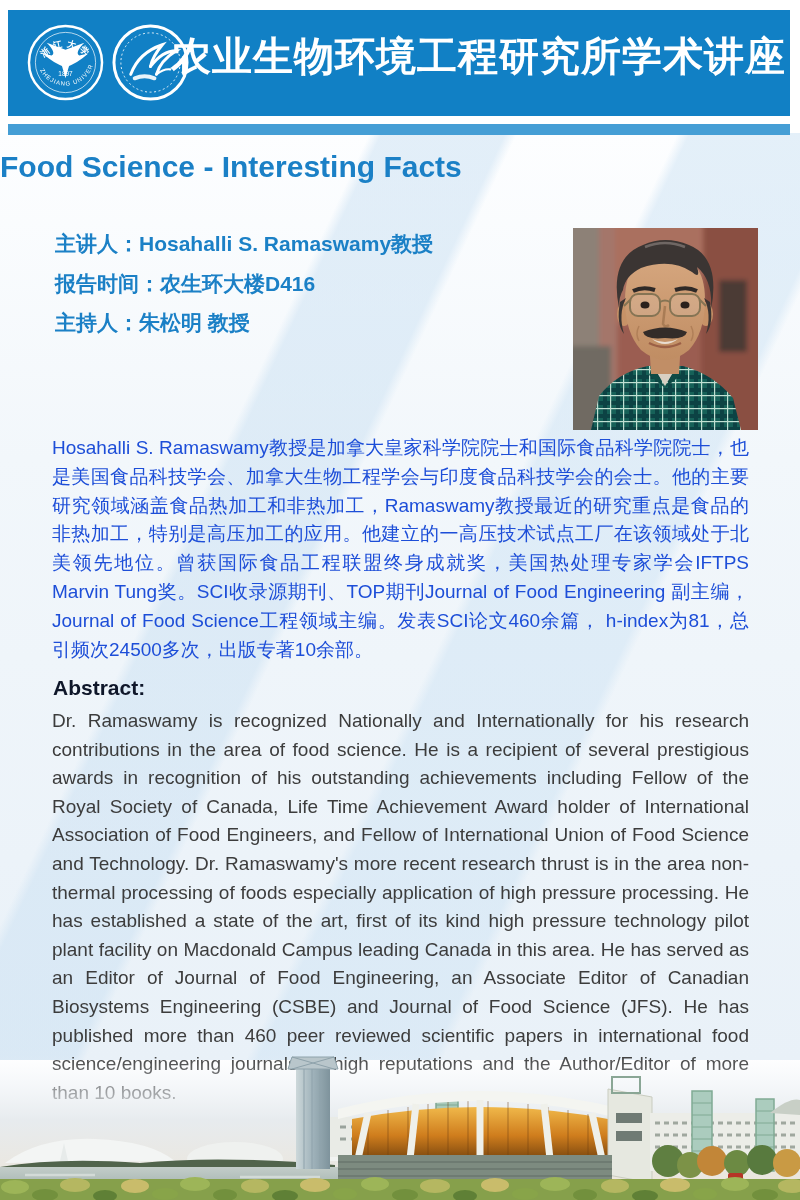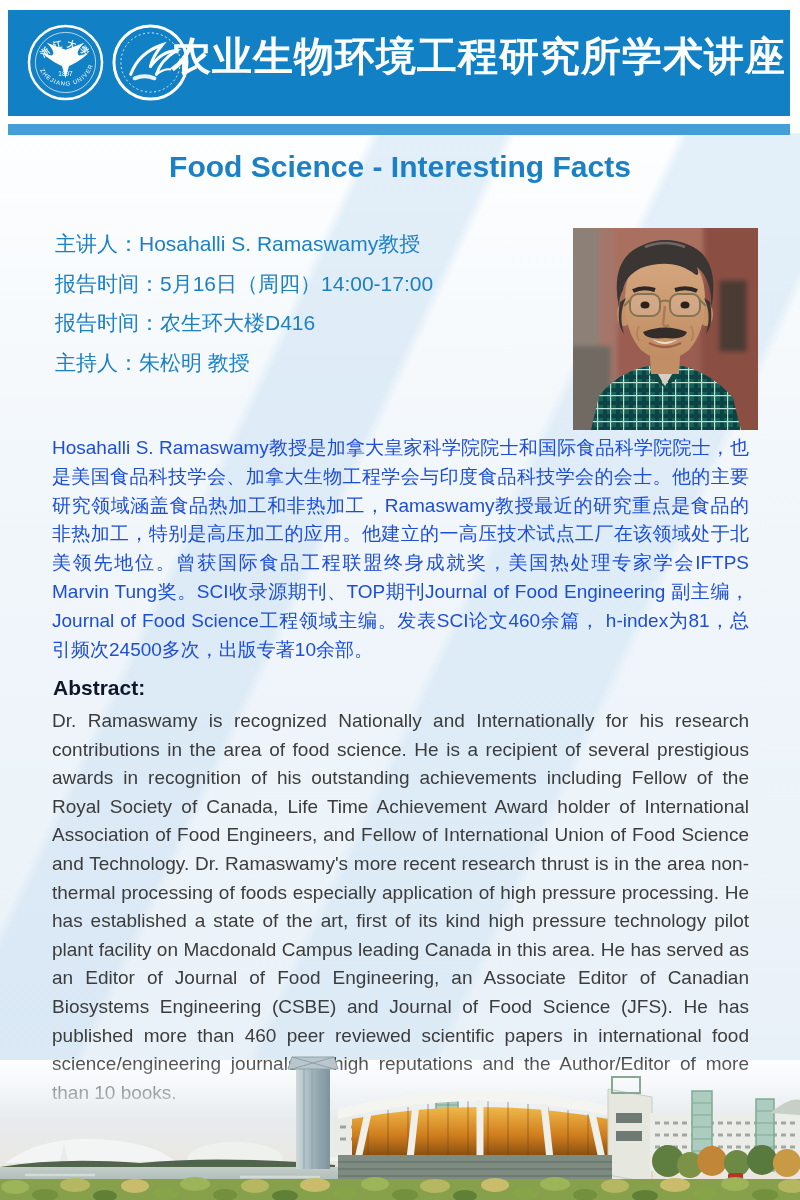--- a/index.html
+++ b/index.html
@@ -30,28 +30,28 @@
   .seal2{left:103px;}
   .banner-title{
     position:absolute;left:165px;right:6px;top:0;height:92px;
     display:flex;align-items:center;justify-content:center;
     color:#ffffff;font-size:40px;font-weight:bold;letter-spacing:1px;white-space:nowrap;
   }
   .stripe-white{position:absolute;left:8px;top:116px;width:782px;height:8px;background:#ffffff;}
   .stripe-light{position:absolute;left:8px;top:124px;width:782px;height:11px;background:#459ed5;}
 
   .lecture-title{
-    position:absolute;left:0;top:150px;width:100%;margin:0;text-align:center;
+    position:absolute;left:0;top:150px;width:100%;margin:0;text-align:left;
     color:#1b80c6;font-size:30px;font-weight:bold;
   }
 
   .info-block{position:absolute;left:55px;top:224px;}
   .info-line{
     height:39.5px;line-height:39.5px;color:#1b80c6;
-    font-size:21px;font-weight:normal;white-space:nowrap;
+    font-size:21px;font-weight:bold;white-space:nowrap;
   }
 
   .portrait{position:absolute;left:573px;top:228px;width:185px;height:202px;overflow:hidden;}
   .portrait svg{display:block;}
 
   .bio{
     position:absolute;left:52px;top:434px;width:697px;margin:0;
     font-size:19px;line-height:28.8px;color:#1d4ed8;text-align:justify;
   }
 
@@ -104,21 +104,20 @@
 
     <div class="banner-title">农业生物环境工程研究所学术讲座</div>
   </div>
   <div class="stripe-white"></div>
   <div class="stripe-light"></div>
 
   <h1 class="lecture-title">Food Science - Interesting Facts</h1>
 
   <div class="info-block">
     <div class="info-line">主讲人：Hosahalli S. Ramaswamy教授</div>
-    <div class="info-line">报告时间：5月16日（周四）14:00-17:00</div>
     <div class="info-line">报告时间：农生环大楼D416</div>
     <div class="info-line">主持人：朱松明 教授</div>
   </div>
 
   <div class="portrait" aria-label="portrait photo of speaker with glasses and checked shirt">
     <svg viewBox="0 0 185 202" width="185" height="202" preserveAspectRatio="none">
       <defs>
         <filter id="blurBg" x="-10%" y="-10%" width="120%" height="120%">
             <feGaussianBlur stdDeviation="2.6"></feGaussianBlur>
           </filter>

